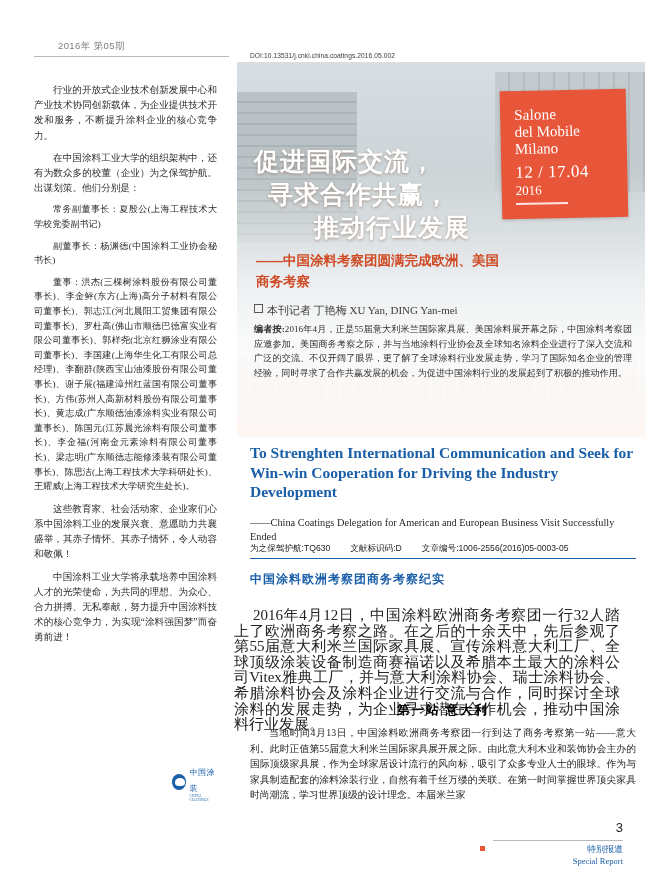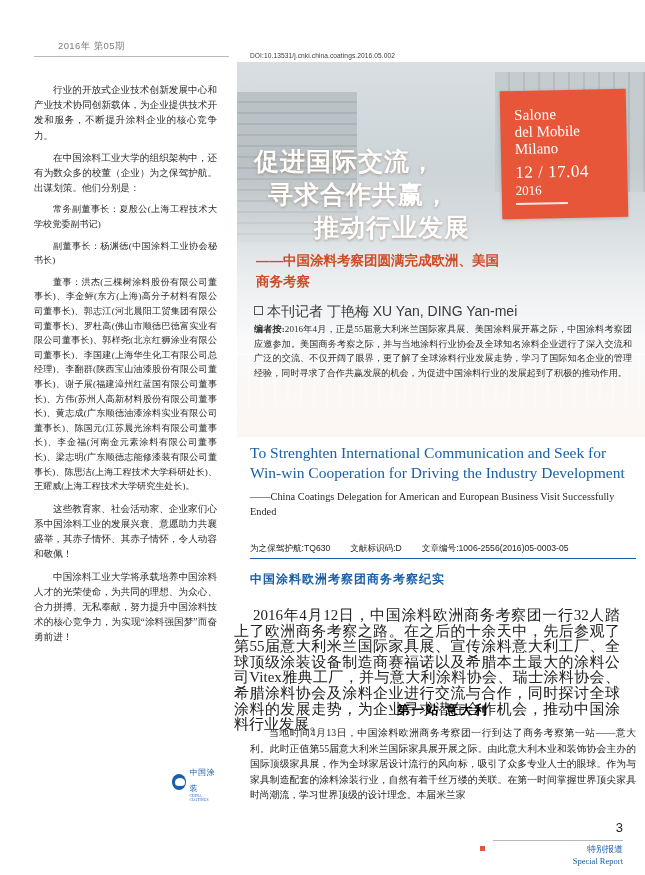--- a/index.html
+++ b/index.html
@@ -128,43 +128,43 @@
   .hl2 { top:178px; left:268px;}
   .hl3 { top:211px; left:282px;margin-left:32px;}
   .hl-sub {
     position:absolute; left:256px; top:250px; width:250px;
     color:#cf4b25; font-weight:bold;
     font-family:"Liberation Sans", sans-serif;
     font-size:13.5px; line-height:21px;
   }
   .byline {
     position:absolute; left:254px; top:303px;
-    font-size:14px; color:#3b3b3b;
-    font-family:Liberation Sans, sans-serif;
+    font-size:11px; color:#3b3b3b;
+    font-family:Liberation Serif, serif;
   }
   .byline .sq {
     display:inline-block; width:7px; height:7px; border:1px solid #555;
     margin-right:4px; vertical-align:1px;
   }
   .abstract {
     position:absolute; left:254px; top:322px; width:378px;
     font-size:9.1px; line-height:14.6px; text-align:justify;
     color:#2f2f2f;
   }
   .abstract b { font-weight:bold; }
 
   
   .en-block { position:absolute; left:250px; top:443px; width:386px; }
   .en-title {
-    color:#1a5fa8; font-weight:normal;
+    color:#1a5fa8; font-weight:bold;
     font-family:"Liberation Serif", serif;
     font-size:15.5px; line-height:19.5px;
   }
   .en-sub {
-    margin-top:8px; font-size:10.3px; line-height:14.6px; color:#231f20;
+    margin-top:14px; font-size:10.3px; line-height:14.6px; color:#231f20;
     font-family:"Liberation Serif", serif;
   }
 
   .codes {
     position:absolute; left:250px; top:543px; width:386px;
     font-size:8.6px; color:#1c1c1c;
     font-family:"Liberation Sans", sans-serif;
     display:flex; gap:20px;
   }
   .rule-blue {

